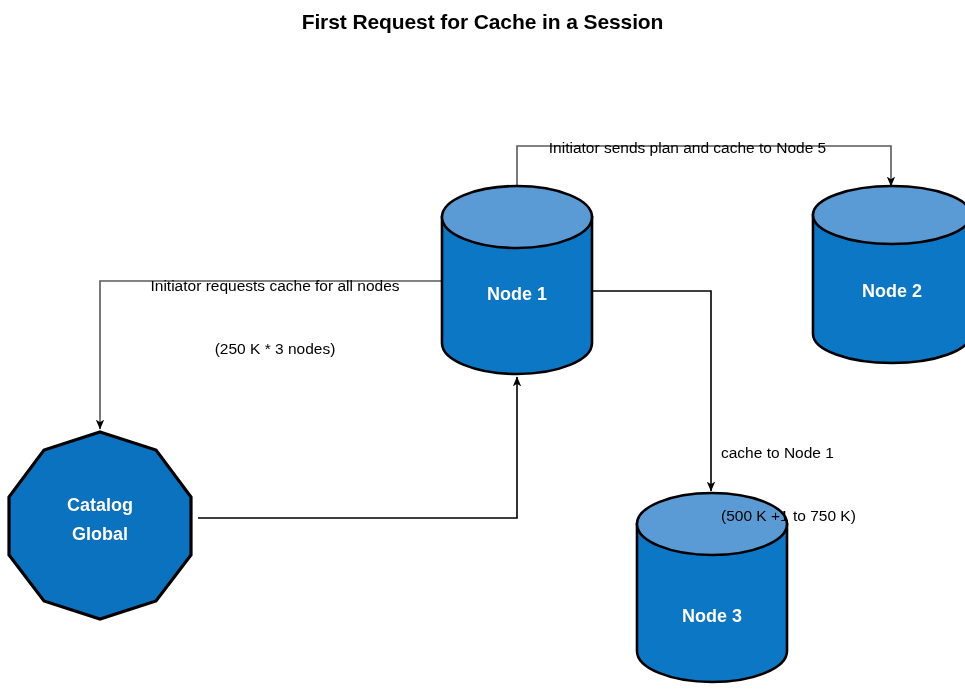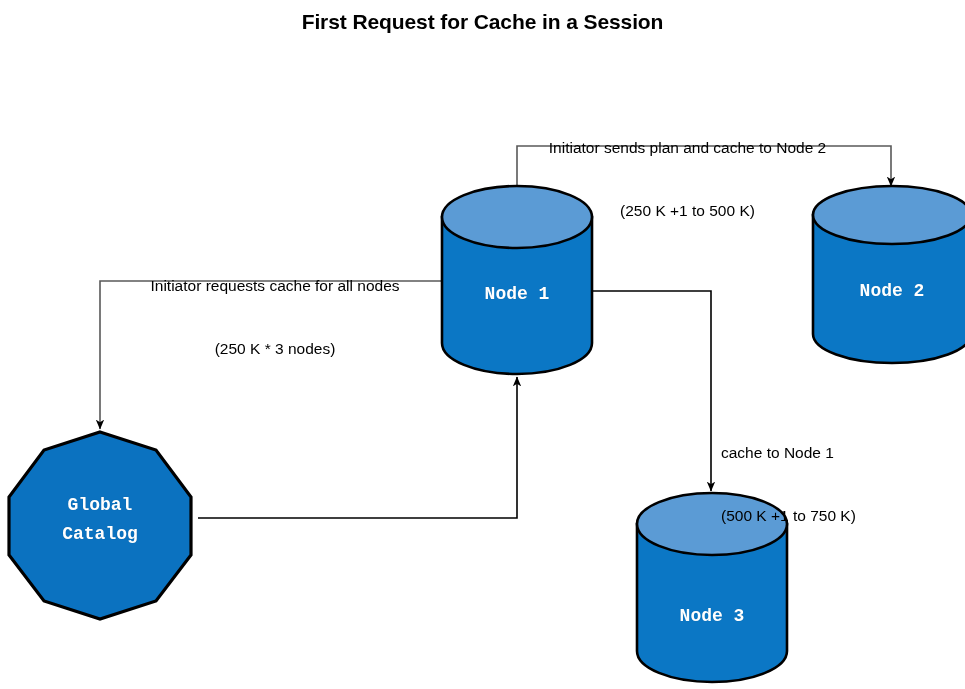--- a/index.html
+++ b/index.html
@@ -48,21 +48,21 @@
     line-height: 21px;
     white-space: pre;
   }
   .edge-label.center { text-align: center; }
   .edge-label.left   { text-align: left; }
 
   .node-label {
     position: absolute;
     color: #ffffff;
     font-weight: bold;
-    font-family: Liberation Mono, monospace;
+    font-family: Liberation Sans, sans-serif;
     font-size: 18px;
     line-height: 24px;
     text-align: center;
     white-space: pre;
     text-shadow: 0 0 1px rgba(0,0,0,0.18);
   }
 </style>
 </head>
 <body>
 
@@ -112,25 +112,24 @@
       <ellipse cx="712" cy="524" rx="75" ry="31" fill="#5B9BD5" stroke="#000000" stroke-width="2.6"></ellipse>
     </g>
   </svg>
 
   <div class="node-label" style="left:442px; top:282px; width:150px;">Node 1</div>
 
   <div class="node-label" style="left:812px; top:279px; width:160px;">Node 2</div>
 
   <div class="node-label" style="left:637px; top:604px; width:150px;">Node 3</div>
 
-  <div class="node-label" style="left:12px; top:491px; width:176px; line-height:29px;"><div>Global</div><div>Catalog</div></div>
+  <div class="node-label" style="left:12px; top:491px; width:176px; line-height:29px;"><div>Catalog</div><div>Global</div></div>
 
   <div class="edge-label center" style="left:500px; top:95px; width:375px;">
-    <div>Initiator sends plan and cache to Node 2</div>
-    <div>(250 K +1 to 500 K)</div>
+    <div>Initiator sends plan and cache to Node 5</div>
   </div>
 
   <div class="edge-label center" style="left:105px; top:233px; width:340px;">
     <div>Initiator requests cache for all nodes</div>
     <div>(250 K * 3 nodes)</div>
   </div>
 
 
   <div class="edge-label left" style="left:721px; top:400px; width:230px;">
     <div>cache to Node 1</div>

